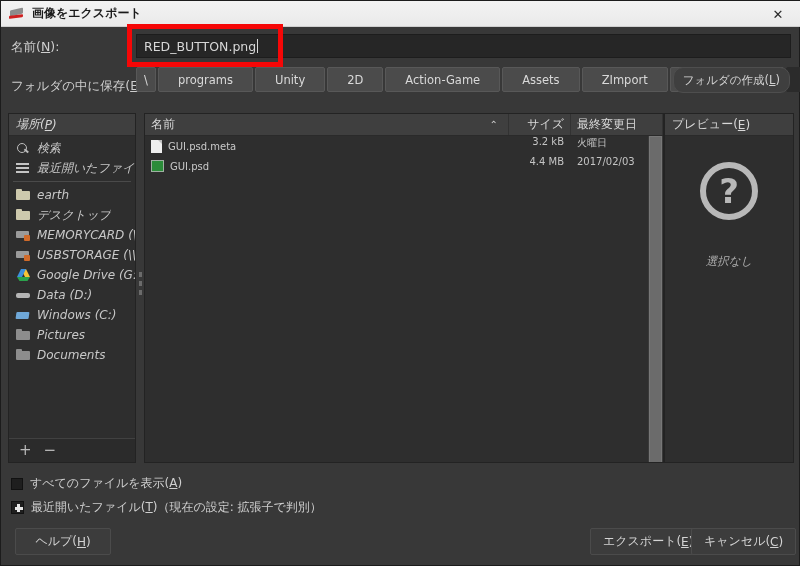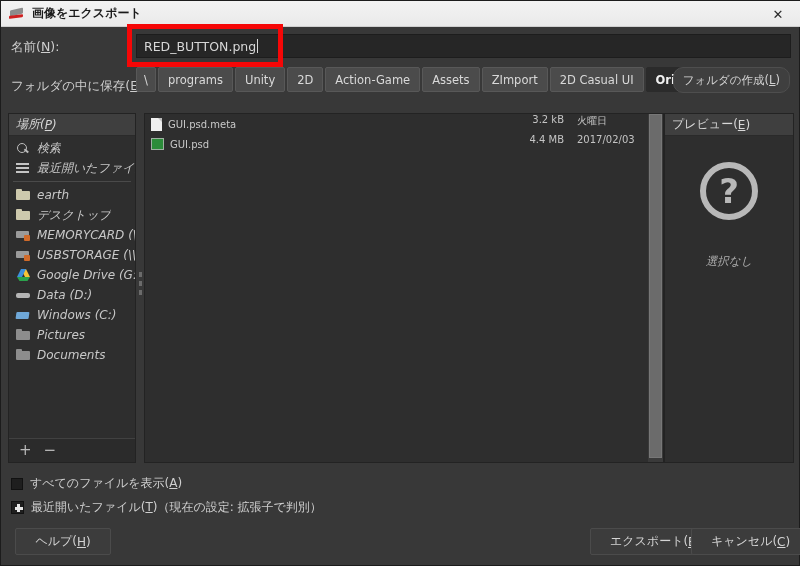--- a/index.html
+++ b/index.html
@@ -78,21 +78,21 @@
   }
   .lbl-path {
     position: absolute; left: 10px; top: 11px;
     font-size: 12.5px; color: #cfcfcf;
   }
   .crumbs {
     position: absolute; left: 135px; top: 66px;
     display: flex; align-items: center; gap: 2px;
   }
   .crumb {
-    height: 25px; padding: 0 9px;
+    height: 25px; padding: 0 19px;
     background: #4b4b4b;
     border: 1px solid #585858;
     border-radius: 2px;
     display: flex; align-items: center; justify-content: center;
     font-size: 11.5px; color: #d9d9d9;
     cursor: pointer;
     white-space: nowrap;
   }
   .crumb.root { padding: 0 7px; }
   .crumb.active {
@@ -287,21 +287,21 @@
     content:""; position:absolute; left:2.5px; top:5px; width:8px; height:2.5px;
     background:#e6e6e6;
   }
   .expander::after {
     content:""; position:absolute; left:5.2px; top:2.3px; width:2.5px; height:8px;
     background:#e6e6e6;
   }
 
   
   .btn {
-    height: 27px; padding: 0 19px;
+    height: 27px; padding: 0 12px;
     background: #3c3c3c; border: 1px solid #4b4b4b; border-radius: 2px;
     display: flex; align-items: center; justify-content: center;
     font-size: 12px; color: #d4d4d4; cursor: pointer; white-space: nowrap;
   }
   #btn-help { position: absolute; left: 14px; top: 527px; width: 96px; }
   #btn-export { position: absolute; left: 589px; top: 527px; }
   #btn-cancel { position: absolute; left: 690px; top: 527px; }
 
   .mn { text-decoration: underline; }
 </style>
@@ -413,20 +413,28 @@
         <span class="pf-btn">+</span>
         <span class="pf-btn">−</span>
       </div>
     </div>
 
     <div class="splitter">
         <div class="grip"></div>
       </div>
 
     <div class="filelist">
+      <div class="fl-head">
+        <div class="fl-th name">
+          <span>名前</span>
+          <span class="sort-arrow">⌃</span>
+        </div>
+        <div class="fl-th size">サイズ</div>
+        <div class="fl-th mod">最終変更日</div>
+      </div>
       <div class="fl-rows" id="fl-rows">
           <div class="fl-row">
             <span class="cell-name">
               <span class="ico-doc"></span>
               <span>GUI.psd.meta</span>
             </span>
             <span class="cell-size">3.2 kB</span>
             <span class="cell-mod">火曜日</span>
           </div>
           <div class="fl-row">

